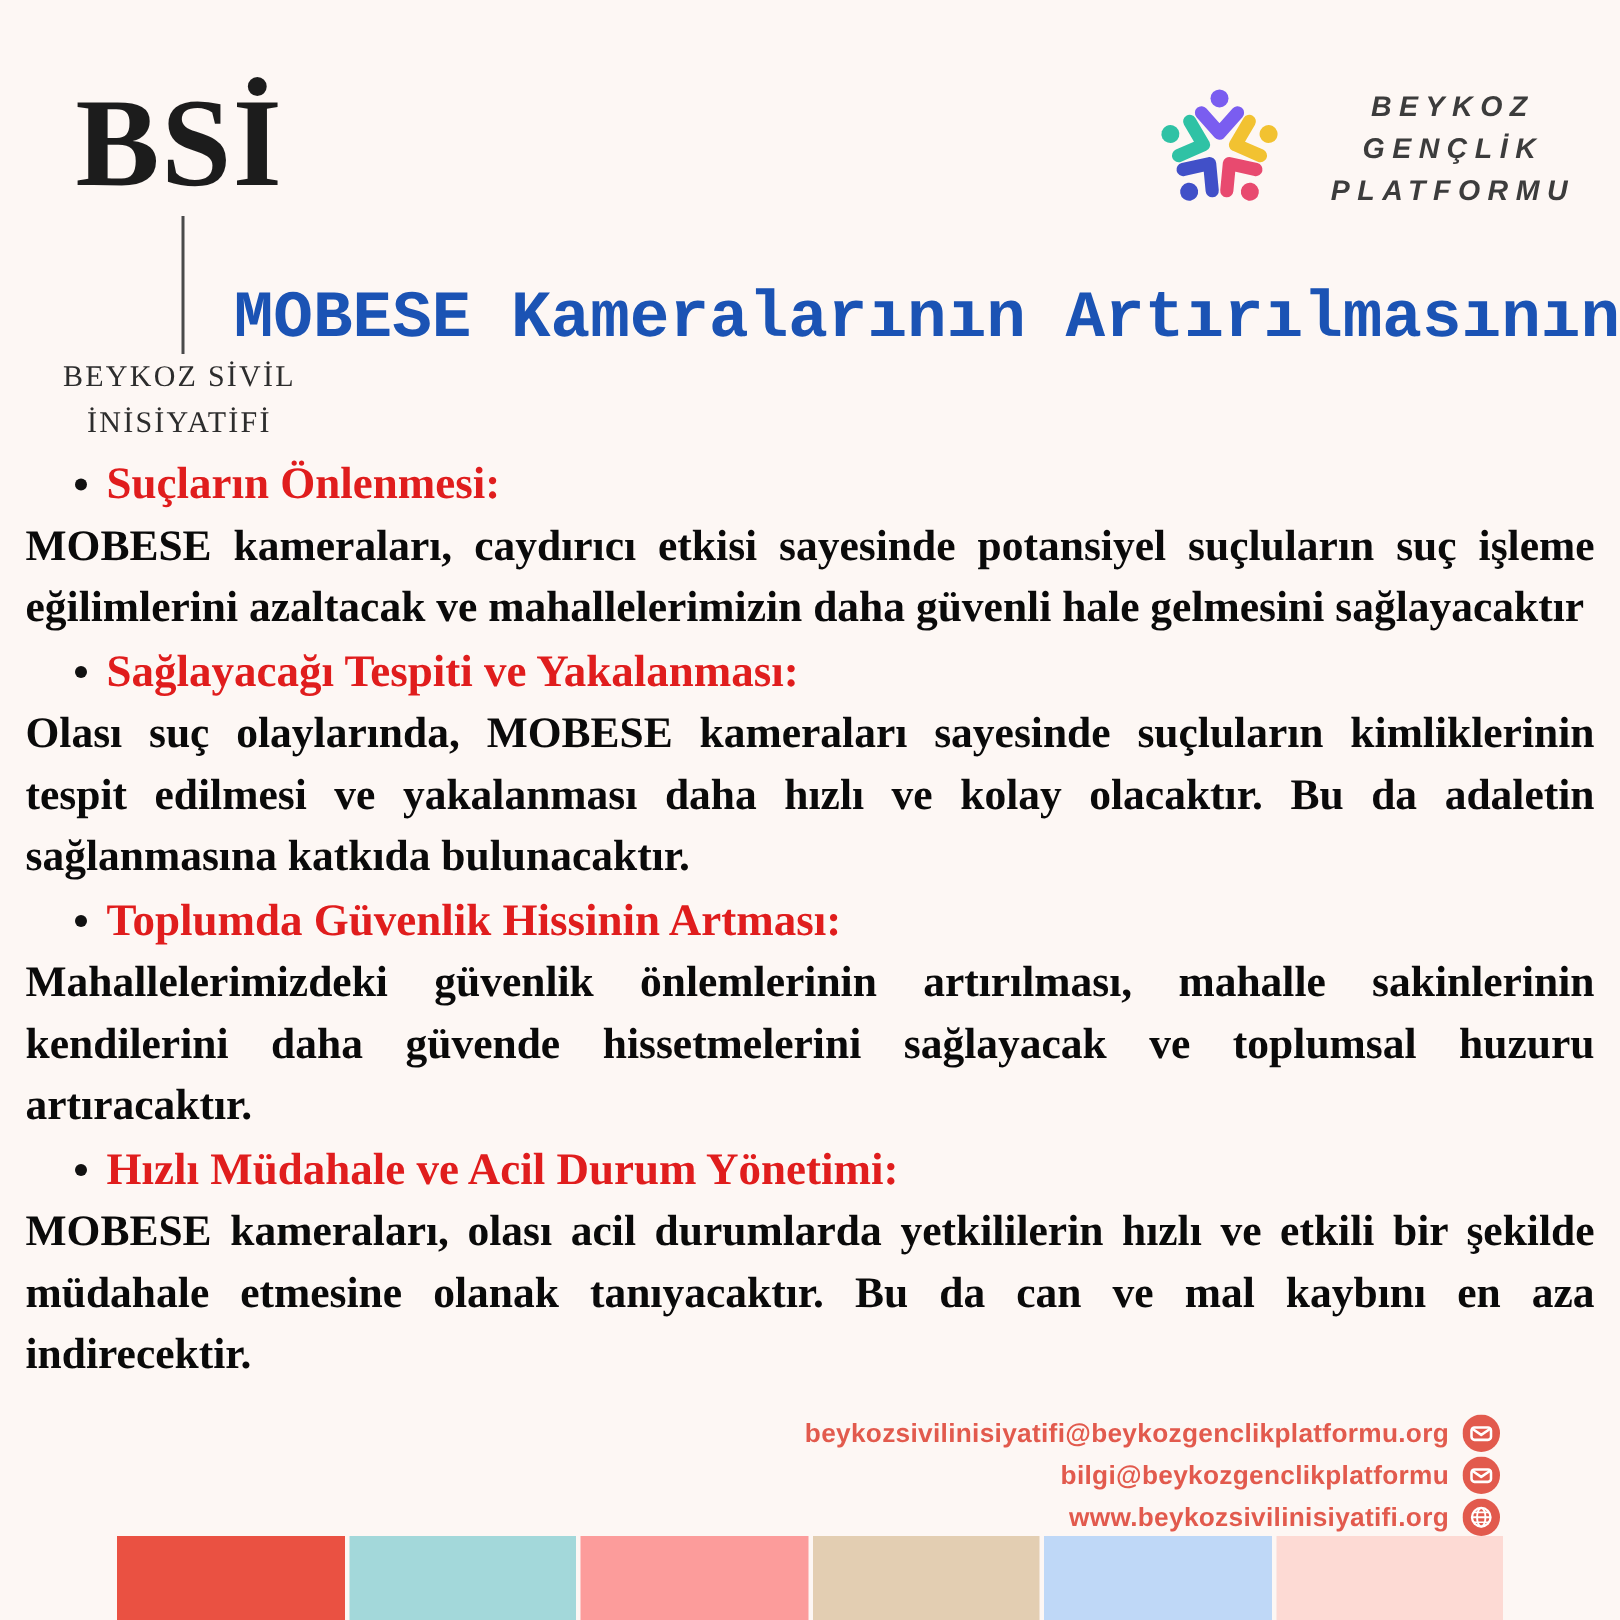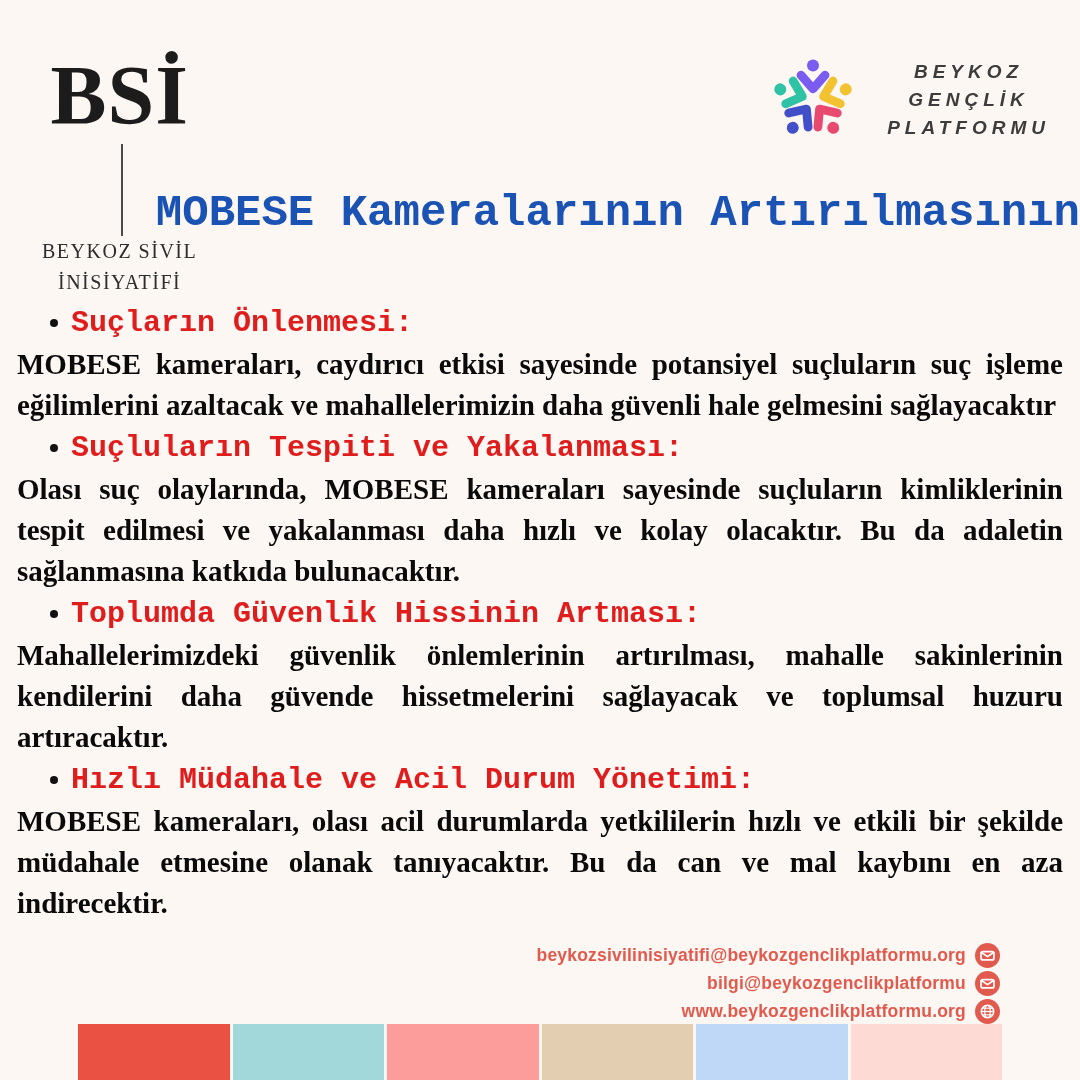--- a/index.html
+++ b/index.html
@@ -42,21 +42,21 @@
     text-align:right;
     font-family:Liberation Mono, monospace;
     font-weight:bold; font-size:44px; line-height:66px;
     color: var(--title-blue, #1b53b4);
   }
 
   
   .content{ position:absolute; top:301px; left:17px; right:17px; }
   .section-heading{
     display:flex; align-items:center;
-    font-family:Liberation Mono, monospace;
+    font-family:Liberation Serif, serif;
     font-weight:bold; font-size:30px; line-height:42px;
     color: var(--heading-red, #e01d1d);
     padding-left:33px; margin-top:1px;
   }
   .bullet-dot{
     width:8px; height:8px; border-radius:50%;
     background:#111; margin-right:13px; flex:none;
   }
   .section-body{
     font-family:"Liberation Serif", serif;
@@ -137,21 +137,21 @@
 <div class="content">
 
   <div class="section-heading">
     <span class="bullet-dot"></span>
     <span>Suçların Önlenmesi:</span>
   </div>
   <p class="section-body">MOBESE kameraları, caydırıcı etkisi sayesinde potansiyel suçluların suç işleme eğilimlerini azaltacak ve mahallelerimizin daha güvenli hale gelmesini sağlayacaktır</p>
 
   <div class="section-heading">
     <span class="bullet-dot"></span>
-    <span>Suçluların Tespiti ve Yakalanması:</span>
+    <span>Sağlayacağı Tespiti ve Yakalanması:</span>
   </div>
   <p class="section-body">Olası suç olaylarında, MOBESE kameraları sayesinde suçluların kimliklerinin tespit edilmesi ve yakalanması daha hızlı ve kolay olacaktır. Bu da adaletin sağlanmasına katkıda bulunacaktır.</p>
 
   <div class="section-heading">
     <span class="bullet-dot"></span>
     <span>Toplumda Güvenlik Hissinin Artması:</span>
   </div>
   <p class="section-body">Mahallelerimizdeki güvenlik önlemlerinin artırılması, mahalle sakinlerinin kendilerini daha güvende hissetmelerini sağlayacak ve toplumsal huzuru artıracaktır.</p>
 
   <div class="section-heading">
@@ -176,21 +176,21 @@
   <div class="contact-row">
     <span class="contact-text">bilgi@beykozgenclikplatformu</span>
     <svg class="contact-icon" viewBox="0 0 25 25">
       <circle cx="12.5" cy="12.5" r="12.5" fill="var(--accent)"></circle>
       <rect x="6" y="8.6" width="13" height="8.3" rx="2" fill="none" stroke="#fff" stroke-width="1.7"></rect>
       <path d="M6.5 9.5 L12.5 13.6 L18.5 9.5" fill="none" stroke="#fff" stroke-width="1.7" stroke-linecap="round" stroke-linejoin="round"></path>
     </svg>
   </div>
 
   <div class="contact-row">
-    <span class="contact-text">www.beykozgenclikplatformu.org</span>
+    <span class="contact-text">www.beykozsivilinisiyatifi.org</span>
     <svg class="contact-icon" viewBox="0 0 25 25">
       <circle cx="12.5" cy="12.5" r="12.5" fill="var(--accent)"></circle>
       <circle cx="12.5" cy="12.5" r="6.2" fill="none" stroke="#fff" stroke-width="1.5"></circle>
       <ellipse cx="12.5" cy="12.5" rx="2.8" ry="6.2" fill="none" stroke="#fff" stroke-width="1.3"></ellipse>
       <line x1="6.3" y1="12.5" x2="18.7" y2="12.5" stroke="#fff" stroke-width="1.3"></line>
       <line x1="7.2" y1="9.2" x2="17.8" y2="9.2" stroke="#fff" stroke-width="1.1"></line>
       <line x1="7.2" y1="15.8" x2="17.8" y2="15.8" stroke="#fff" stroke-width="1.1"></line>
     </svg>
   </div>
 

